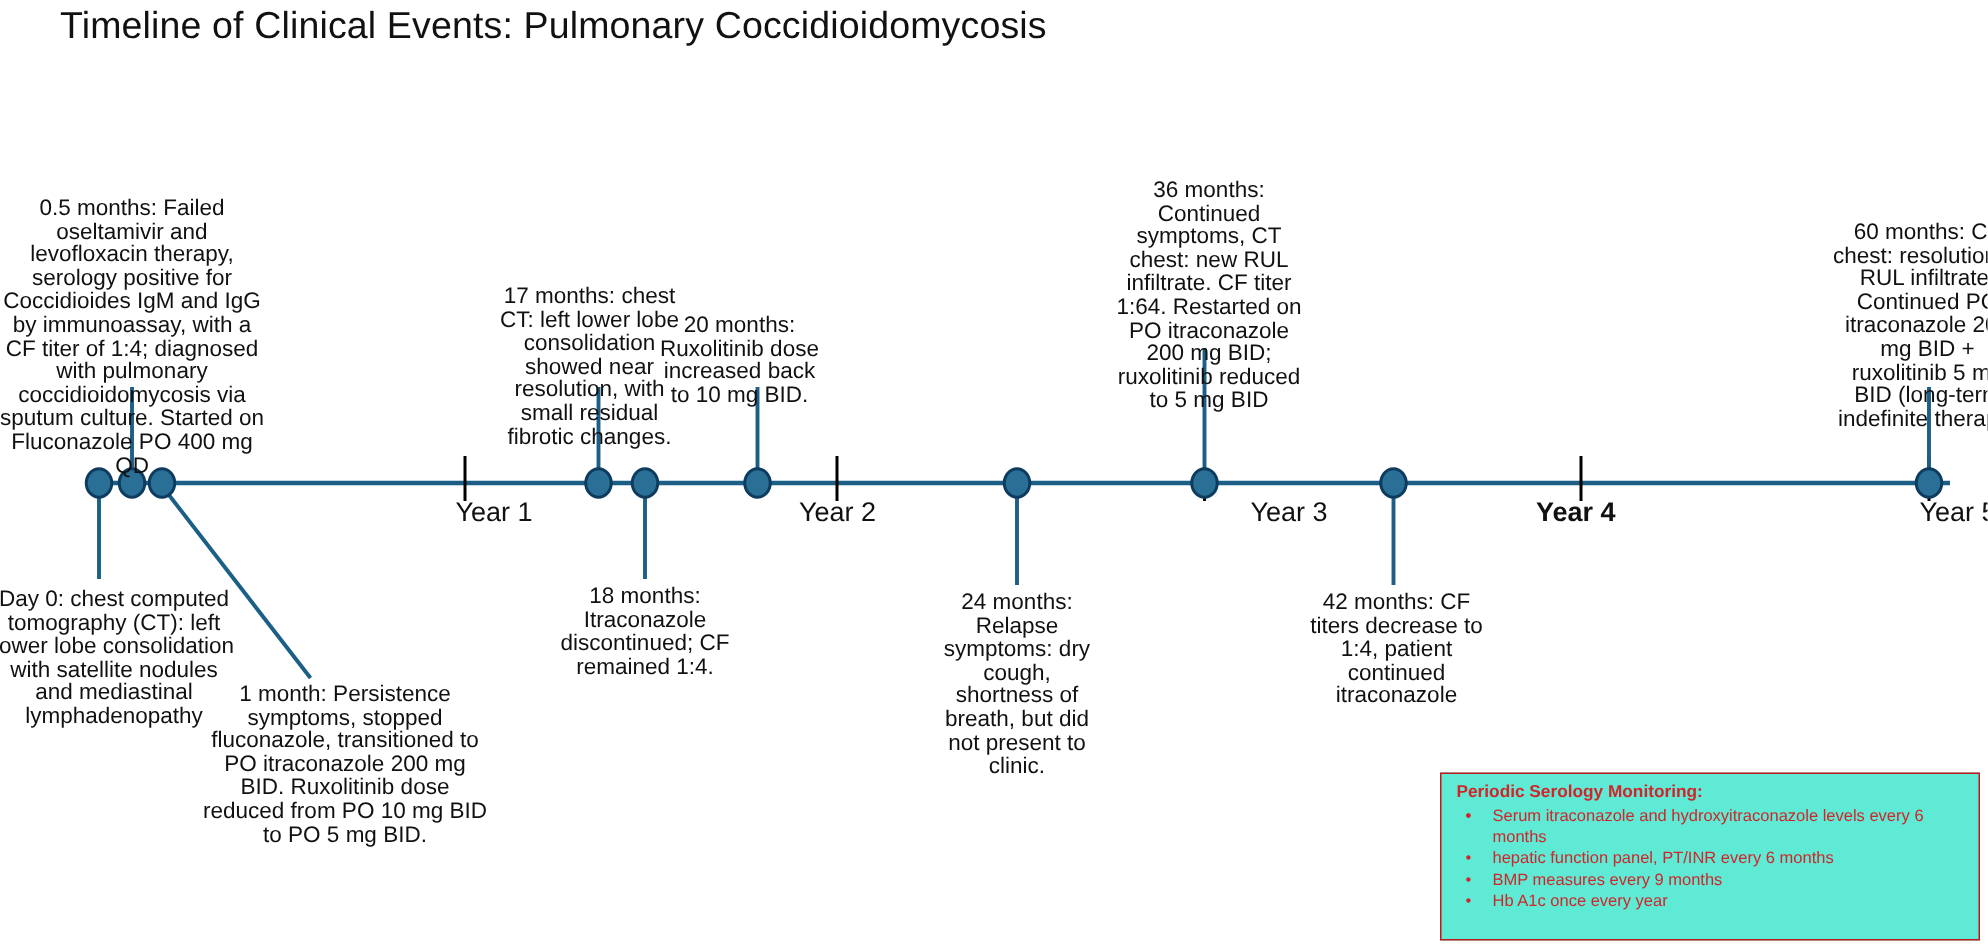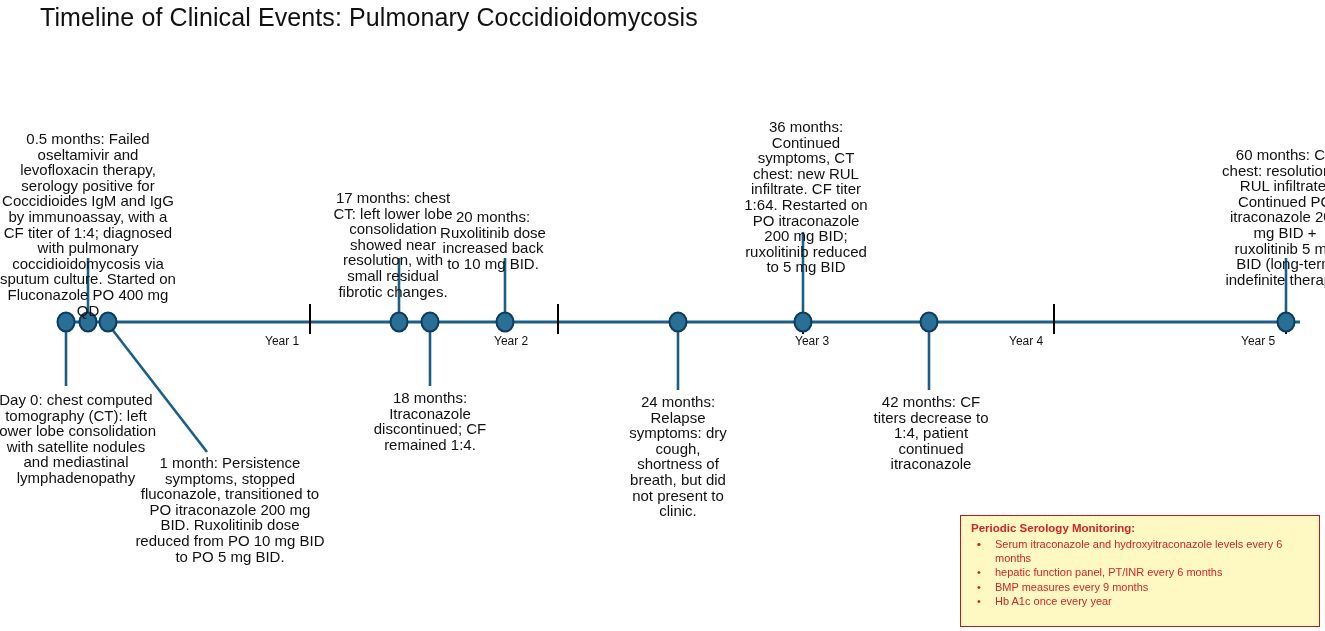--- a/index.html
+++ b/index.html
@@ -24,32 +24,32 @@
     position:absolute;
     font-size:15px;
     line-height:15.6px;
     text-align:center;
     color:#111;
   }
 
   
   .year-label{
     position:absolute;
-    font-size:12px;
+    font-size:18px;
     line-height:14px;
-    text-align:left;
+    text-align:right;
     color:#111;
     white-space:nowrap;
   }
 
   
   .mon-box{
     position:absolute;left:960px;top:515px;width:360px;height:112px;
     border:1.4px solid #c0191c;
-    background:#fef9c3;
+    background:#5eead4;
     box-sizing:border-box;
     padding:5px 8px 4px 8px;
   }
   .mon-title{
     font-size:11.5px;font-weight:bold;color:#d0252a;line-height:15px;
     margin:0 0 1px 2px;
   }
   .mon-list{list-style:none;margin:0;padding:0;}
   .mon-list li{
     font-size:11px;line-height:14.2px;color:#d0252a;
@@ -105,21 +105,21 @@
       <div class="note" style="width: 112px; left: 622px; top: 394px;">24 months: Relapse symptoms: dry cough, shortness of breath, but did not present to clinic.</div>
       <div class="note" style="width: 128px; left: 742px; top: 119px; visibility: visible;">36 months: Continued symptoms, CT chest: new RUL infiltrate. CF titer 1:64. Restarted on PO itraconazole 200 mg BID; ruxolitinib reduced to 5 mg BID</div>
       <div class="note" style="width: 120px; left: 871px; top: 394px;">42 months: CF titers decrease to 1:4, patient continued itraconazole</div>
       <div class="note" style="width: 126px; left: 1222px; top: 147px; visibility: visible;">60 months: CT chest: resolution of RUL infiltrate. Continued PO itraconazole 200 mg BID + ruxolitinib 5 mg BID (long-term indefinite therapy)</div>
     </div>
 
   <div id="years-layer">
       <div class="year-label" style="width: 90px; left: 265px; top: 334px;">Year 1</div>
       <div class="year-label" style="width: 90px; left: 494px; top: 334px;">Year 2</div>
       <div class="year-label" style="width: 90px; left: 795px; top: 334px;">Year 3</div>
-      <div class="year-label" style="width: 90px; left: 1009px; top: 334px;">Year 4</div>
+      <div class="year-label" style="width: 90px; left: 987px; top: 334px; font-weight: bold;">Year 4</div>
       <div class="year-label" style="width: 90px; left: 1241px; top: 334px;">Year 5</div>
     </div>
 
   <div class="mon-box">
     <div class="mon-title">Periodic Serology Monitoring:</div>
     <ul class="mon-list" id="mon-list">
         <li><span class="bullet">•</span></li>
         <li><span class="bullet">•</span><span>Serum itraconazole and hydroxyitraconazole levels every 6 months</span></li>
         <li><span class="bullet">•</span><span>hepatic function panel, PT/INR every 6 months</span></li>
         <li><span class="bullet">•</span><span>BMP measures every 9 months</span></li>

